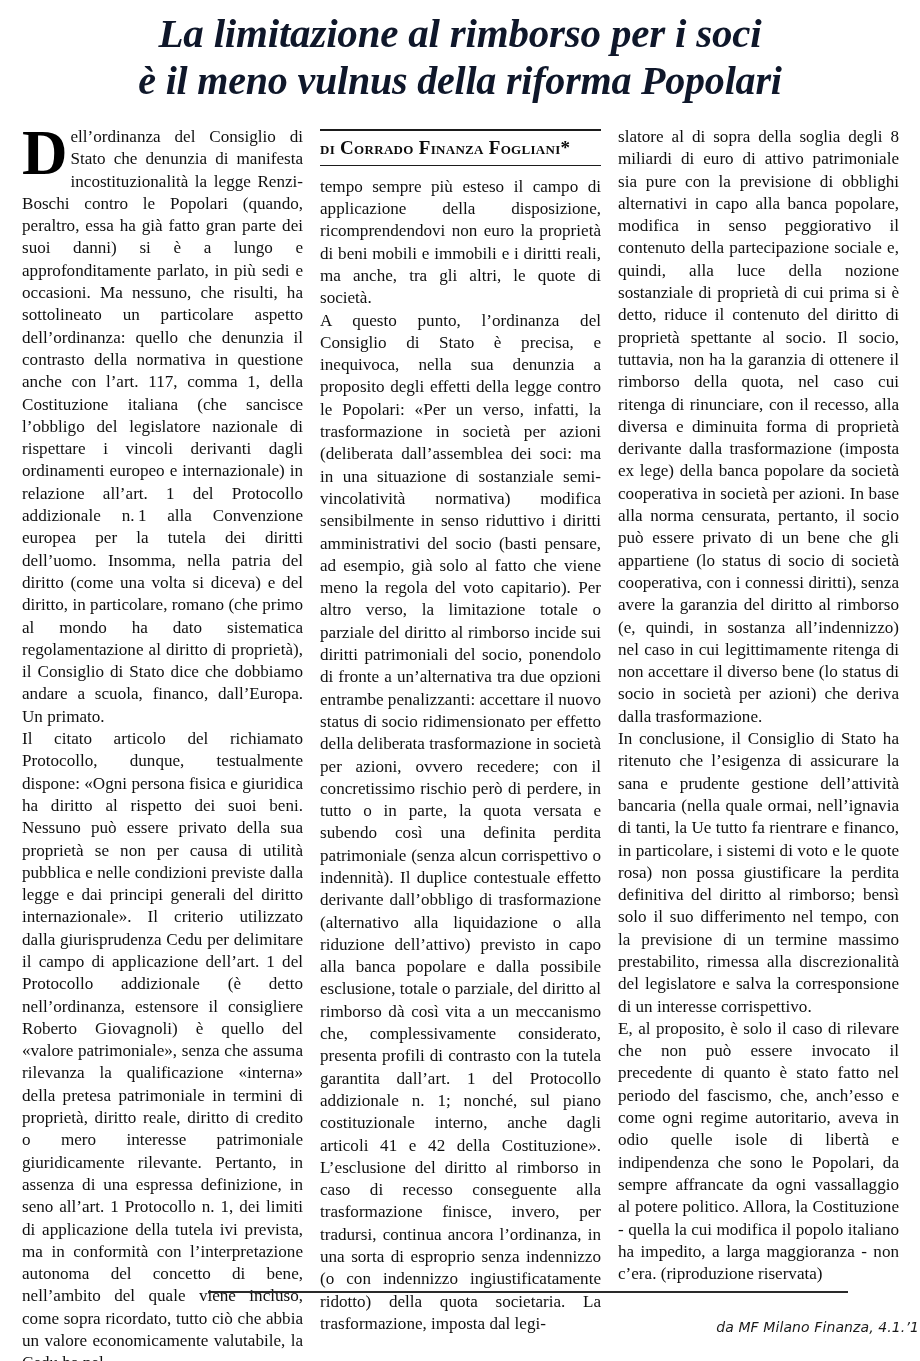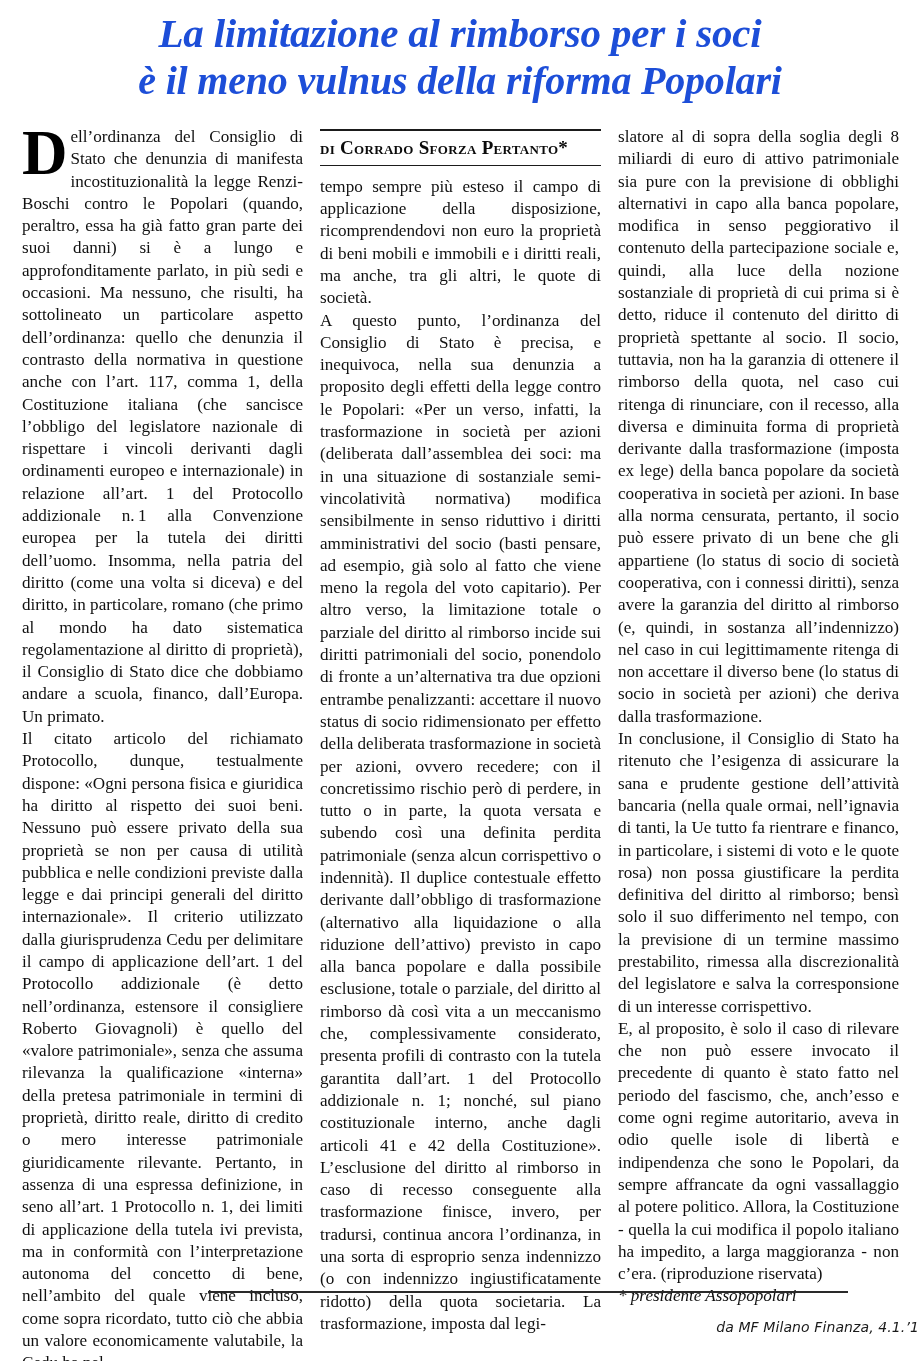--- a/index.html
+++ b/index.html
@@ -26,21 +26,21 @@
   
   .headline {
     text-align: center;
     font-style: italic;
     font-weight: bold;
     font-size: 41px;
     line-height: 1.16;
     letter-spacing: -0.2px;
     padding: 10px 30px 0 30px;
     margin: 0;
-    color: #1d4ed8;
+    color: #0f172a;
   }
   .headline .hl-line { display: block; white-space: nowrap; }
   .headline .hl-line.l2 { font-size: 40px; }
 
   
   .columns {
     position: absolute;
     top: 126px;
     left: 22px;
     width: 878px;
@@ -142,32 +142,31 @@
   <div class="columns">
 
     <div class="col">
       <p><span class="dropcap">D</span><span>ell’ordinanza del Consiglio di Stato che denunzia di manifesta incostituzionalità la legge Renzi-Boschi contro le Popolari (quando, peraltro, essa ha già fatto gran parte dei suoi danni) si è a lungo e approfonditamente parlato, in più sedi e occasioni. Ma nessuno, che risulti, ha sottolineato un particolare aspetto dell’ordinanza: quello che denunzia il contrasto della normativa in questione anche con l’art. 117, comma 1, della Costituzione italiana (che sancisce l’obbligo del legislatore nazionale di rispettare i vincoli derivanti dagli ordinamenti europeo e internazionale) in relazione all’art. 1 del Protocollo addizionale n. 1 alla Convenzione europea per la tutela dei diritti dell’uomo. Insomma, nella patria del diritto (come una volta si diceva) e del diritto, in particolare, romano (che primo al mondo ha dato sistematica regolamentazione al diritto di proprietà), il Consiglio di Stato dice che dobbiamo andare a scuola, financo, dall’Europa. Un primato.</span></p>
       <p><span>Il citato articolo del richiamato Protocollo, dunque, testualmente dispone: «Ogni persona fisica e giuridica ha diritto al rispetto dei suoi beni. Nessuno può essere privato della sua proprietà se non per causa di utilità pubblica e nelle condizioni previste dalla legge e dai principi generali del diritto internazionale». Il criterio utilizzato dalla giurisprudenza Cedu per delimitare il campo di applicazione dell’art. 1 del Protocollo addizionale (è detto nell’ordinanza, estensore il consigliere Roberto Giovagnoli) è quello del «valore patrimoniale», senza che assuma rilevanza la qualificazione «interna» della pretesa patrimoniale in termini di proprietà, diritto reale, diritto di credito o mero interesse patrimoniale giuridicamente rilevante. Pertanto, in assenza di una espressa definizione, in seno all’art. 1 Protocollo n. 1, dei limiti di applicazione della tutela ivi prevista, ma in conformità con l’interpretazione autonoma del concetto di bene, nell’ambito del quale viene incluso, come sopra ricordato, tutto ciò che abbia un valore economicamente valutabile, la Cedu ha nel</span></p>
     </div>
 
     <div class="col">
       <div class="byline-block">
         <div class="byline-rule-top"></div>
-        <div class="byline-text">di Corrado Sforza Pertanto*</div>
+        <div class="byline-text">di Corrado Finanza Fogliani*</div>
         <div class="byline-rule-bottom"></div>
       </div>
       <p><span>tempo sempre più esteso il campo di applicazione della disposizione, ricomprendendovi non euro la proprietà di beni mobili e immobili e i diritti reali, ma anche, tra gli altri, le quote di società.</span></p>
       <p><span>A questo punto, l’ordinanza del Consiglio di Stato è precisa, e inequivoca, nella sua denunzia a proposito degli effetti della legge contro le Popolari: «Per un verso, infatti, la trasformazione in società per azioni (deliberata dall’assemblea dei soci: ma in una situazione di sostanziale semi-vincolatività normativa) modifica sensibilmente in senso riduttivo i diritti amministrativi del socio (basti pensare, ad esempio, già solo al fatto che viene meno la regola del voto capitario). Per altro verso, la limitazione totale o parziale del diritto al rimborso incide sui diritti patrimoniali del socio, ponendolo di fronte a un’alternativa tra due opzioni entrambe penalizzanti: accettare il nuovo status di socio ridimensionato per effetto della deliberata trasformazione in società per azioni, ovvero recedere; con il concretissimo rischio però di perdere, in tutto o in parte, la quota versata e subendo così una definita perdita patrimoniale (senza alcun corrispettivo o indennità). Il duplice contestuale effetto derivante dall’obbligo di trasformazione (alternativo alla liquidazione o alla riduzione dell’attivo) previsto in capo alla banca popolare e dalla possibile esclusione, totale o parziale, del diritto al rimborso dà così vita a un meccanismo che, complessivamente considerato, presenta profili di contrasto con la tutela garantita dall’art. 1 del Protocollo addizionale n. 1; nonché, sul piano costituzionale interno, anche dagli articoli 41 e 42 della Costituzione». L’esclusione del diritto al rimborso in caso di recesso conseguente alla trasformazione finisce, invero, per tradursi, continua ancora l’ordinanza, in una sorta di esproprio senza indennizzo (o con indennizzo ingiustificatamente ridotto) della quota societaria. La trasformazione, imposta dal legi-</span></p>
     </div>
 
     <div class="col">
       <p><span>slatore al di sopra della soglia degli 8 miliardi di euro di attivo patrimoniale sia pure con la previsione di obblighi alternativi in capo alla banca popolare, modifica in senso peggiorativo il contenuto della partecipazione sociale e, quindi, alla luce della nozione sostanziale di proprietà di cui prima si è detto, riduce il contenuto del diritto di proprietà spettante al socio. Il socio, tuttavia, non ha la garanzia di ottenere il rimborso della quota, nel caso cui ritenga di rinunciare, con il recesso, alla diversa e diminuita forma di proprietà derivante dalla trasformazione (imposta ex lege) della banca popolare da società cooperativa in società per azioni. In base alla norma censurata, pertanto, il socio può essere privato di un bene che gli appartiene (lo status di socio di società cooperativa, con i connessi diritti), senza avere la garanzia del diritto al rimborso (e, quindi, in sostanza all’indennizzo) nel caso in cui legittimamente ritenga di non accettare il diverso bene (lo status di socio in società per azioni) che deriva dalla trasformazione.</span></p>
       <p><span>In conclusione, il Consiglio di Stato ha ritenuto che l’esigenza di assicurare la sana e prudente gestione dell’attività bancaria (nella quale ormai, nell’ignavia di tanti, la Ue tutto fa rientrare e financo, in particolare, i sistemi di voto e le quote rosa) non possa giustificare la perdita definitiva del diritto al rimborso; bensì solo il suo differimento nel tempo, con la previsione di un termine massimo prestabilito, rimessa alla discrezionalità del legislatore e salva la corresponsione di un interesse corrispettivo.</span></p>
       <p><span>E, al proposito, è solo il caso di rilevare che non può essere invocato il precedente di quanto è stato fatto nel periodo del fascismo, che, anch’esso e come ogni regime autoritario, aveva in odio quelle isole di libertà e indipendenza che sono le Popolari, da sempre affrancate da ogni vassallaggio al potere politico. Allora, la Costituzione - quella la cui modifica il popolo italiano ha impedito, a larga maggioranza - non c’era. (riproduzione riservata)</span></p>
-      <p class="signoff">* presidente Assopopolari</p>
     </div>
 
   </div>
 
   <div class="footer-rule"></div>
   <div class="footer-credit">da MF Milano Finanza, 4.1.’17</div>
 
 </div>
 
 </body></html>

